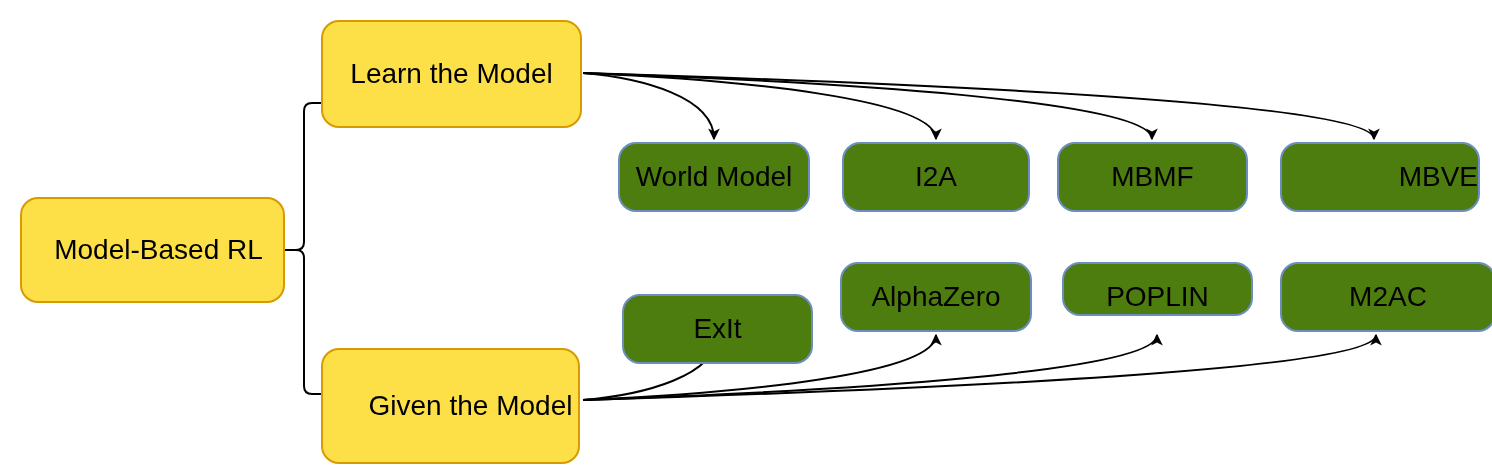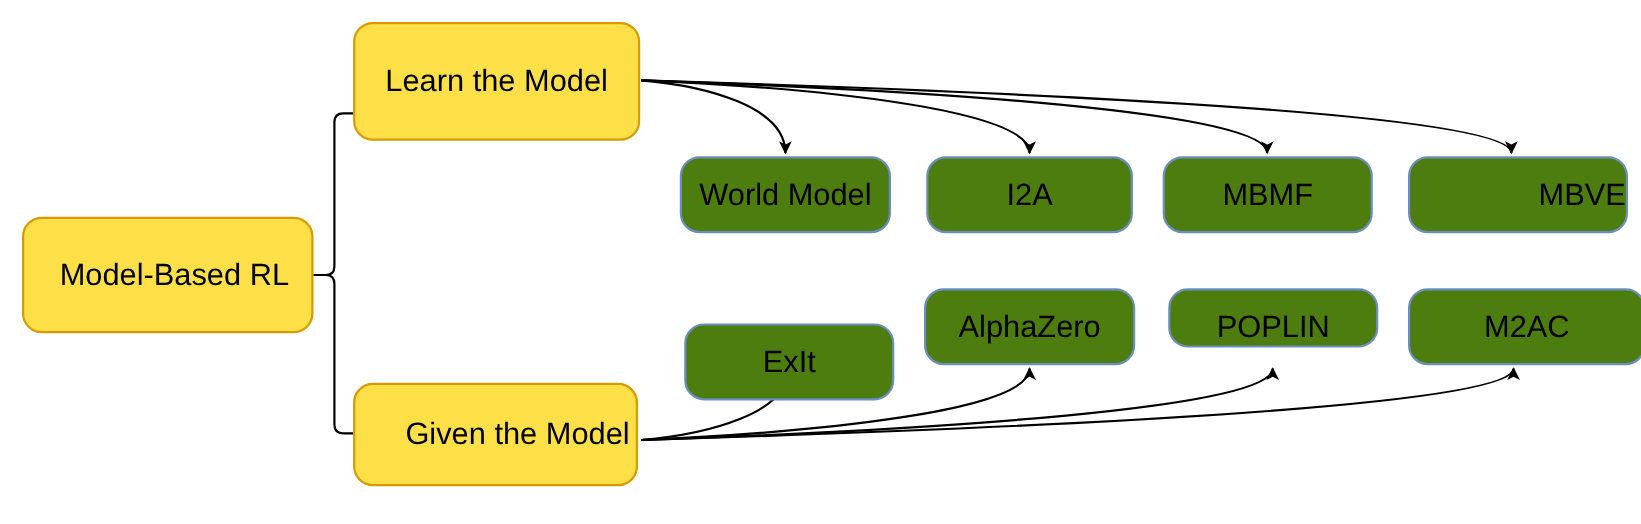--- a/index.html
+++ b/index.html
@@ -40,21 +40,21 @@
     border-color: #D79B00;
     border-radius: 18px;
   }
   .blue {
     background: #4d7c0f;
     border-color: #6C8EBF;
     border-radius: 18px;
   }
   .n-root      { left: 20px;   top: 197px; width: 265px; height: 106px; padding-left: 12px; }
   .n-learn     { left: 321px;  top: 20px;  width: 261px; height: 108px; }
-  .n-given     { left: 321px;  top: 348px; width: 259px; height: 94px; padding-left: 40px; }
+  .n-given     { left: 321px;  top: 348px; width: 259px; height: 116px; padding-left: 40px; }
   .n-world     { left: 618px;  top: 142px; width: 192px; height: 70px; }
   .n-i2a       { left: 842px;  top: 142px; width: 188px; height: 70px; text-align: center; }
   .n-mbmf      { left: 1057px; top: 142px; width: 191px; height: 70px; }
   .n-mbve      { left: 1280px; top: 142px; width: 200px; height: 70px; justify-content: flex-end; }
   .n-exit      { left: 622px;  top: 262px; width: 191px; height: 70px; margin-top: 32px; }
   .n-alphazero { left: 840px;  top: 262px; width: 192px; height: 70px; }
   .n-poplin    { left: 1062px; top: 262px; width: 191px; height: 54px; align-items: flex-end; }
   .n-m2ac     { left: 1280px; top: 262px; width: 216px; height: 70px; }
   .edge {
     fill: none;

